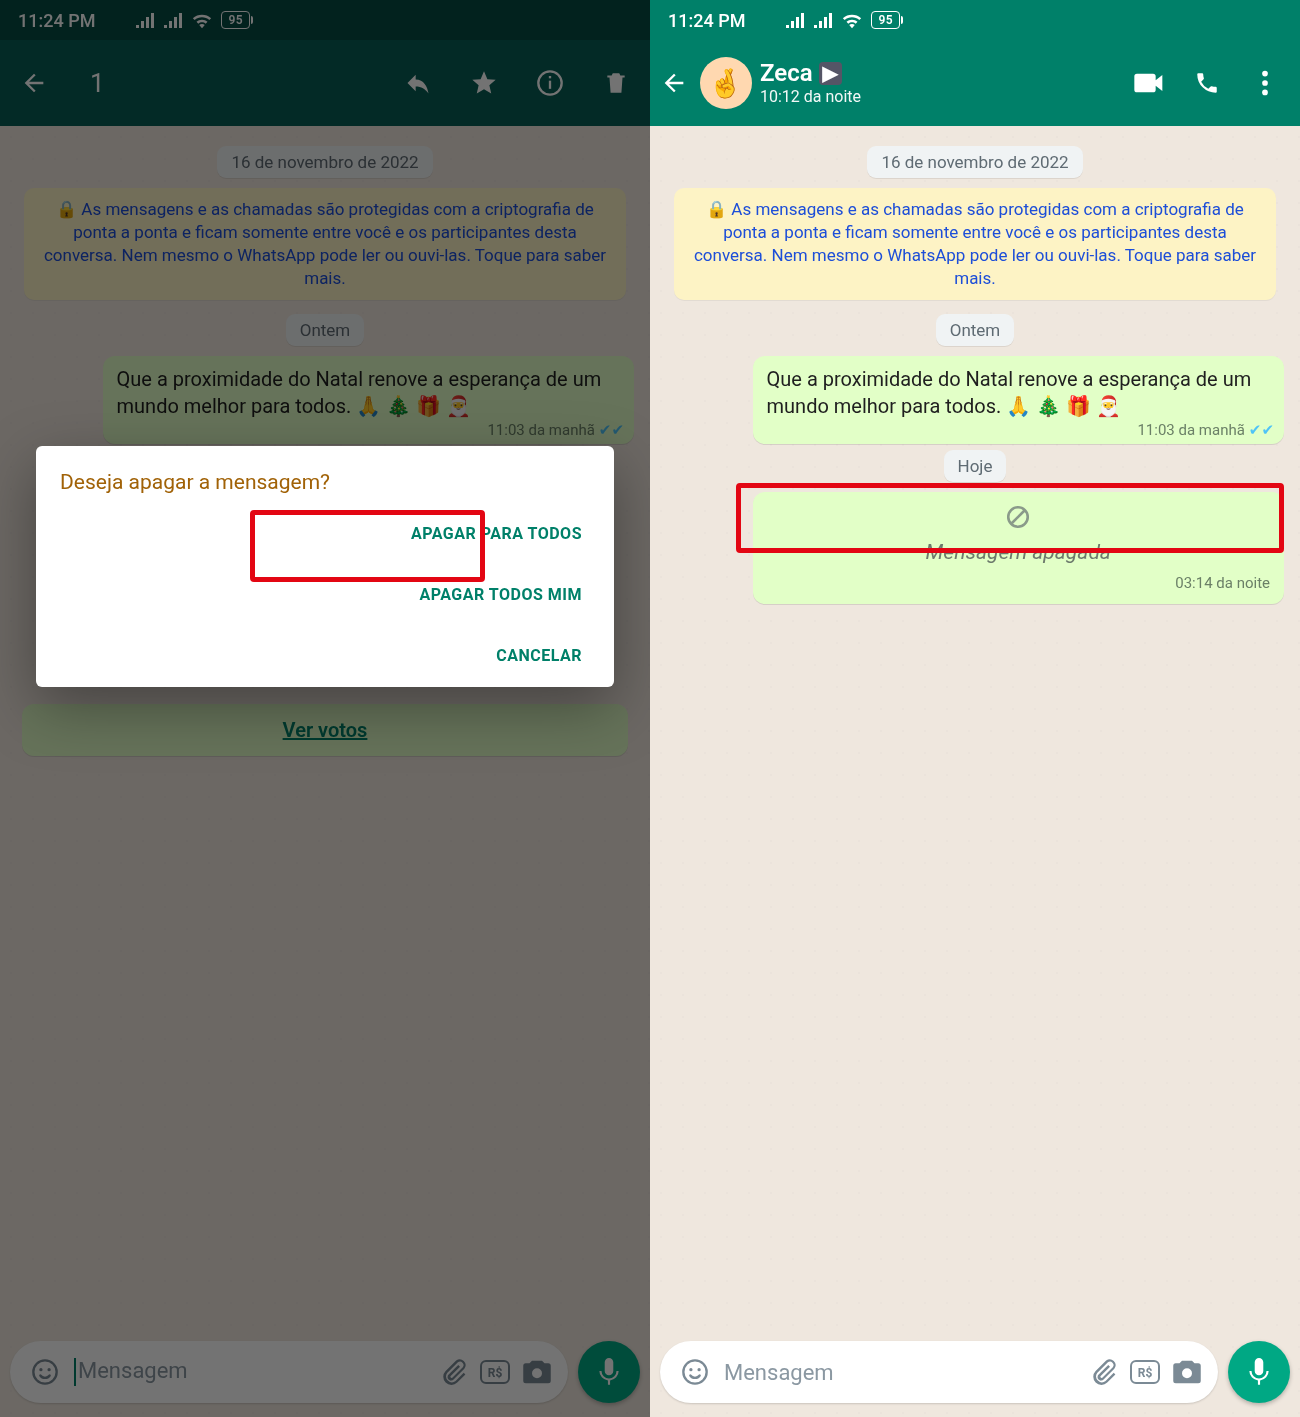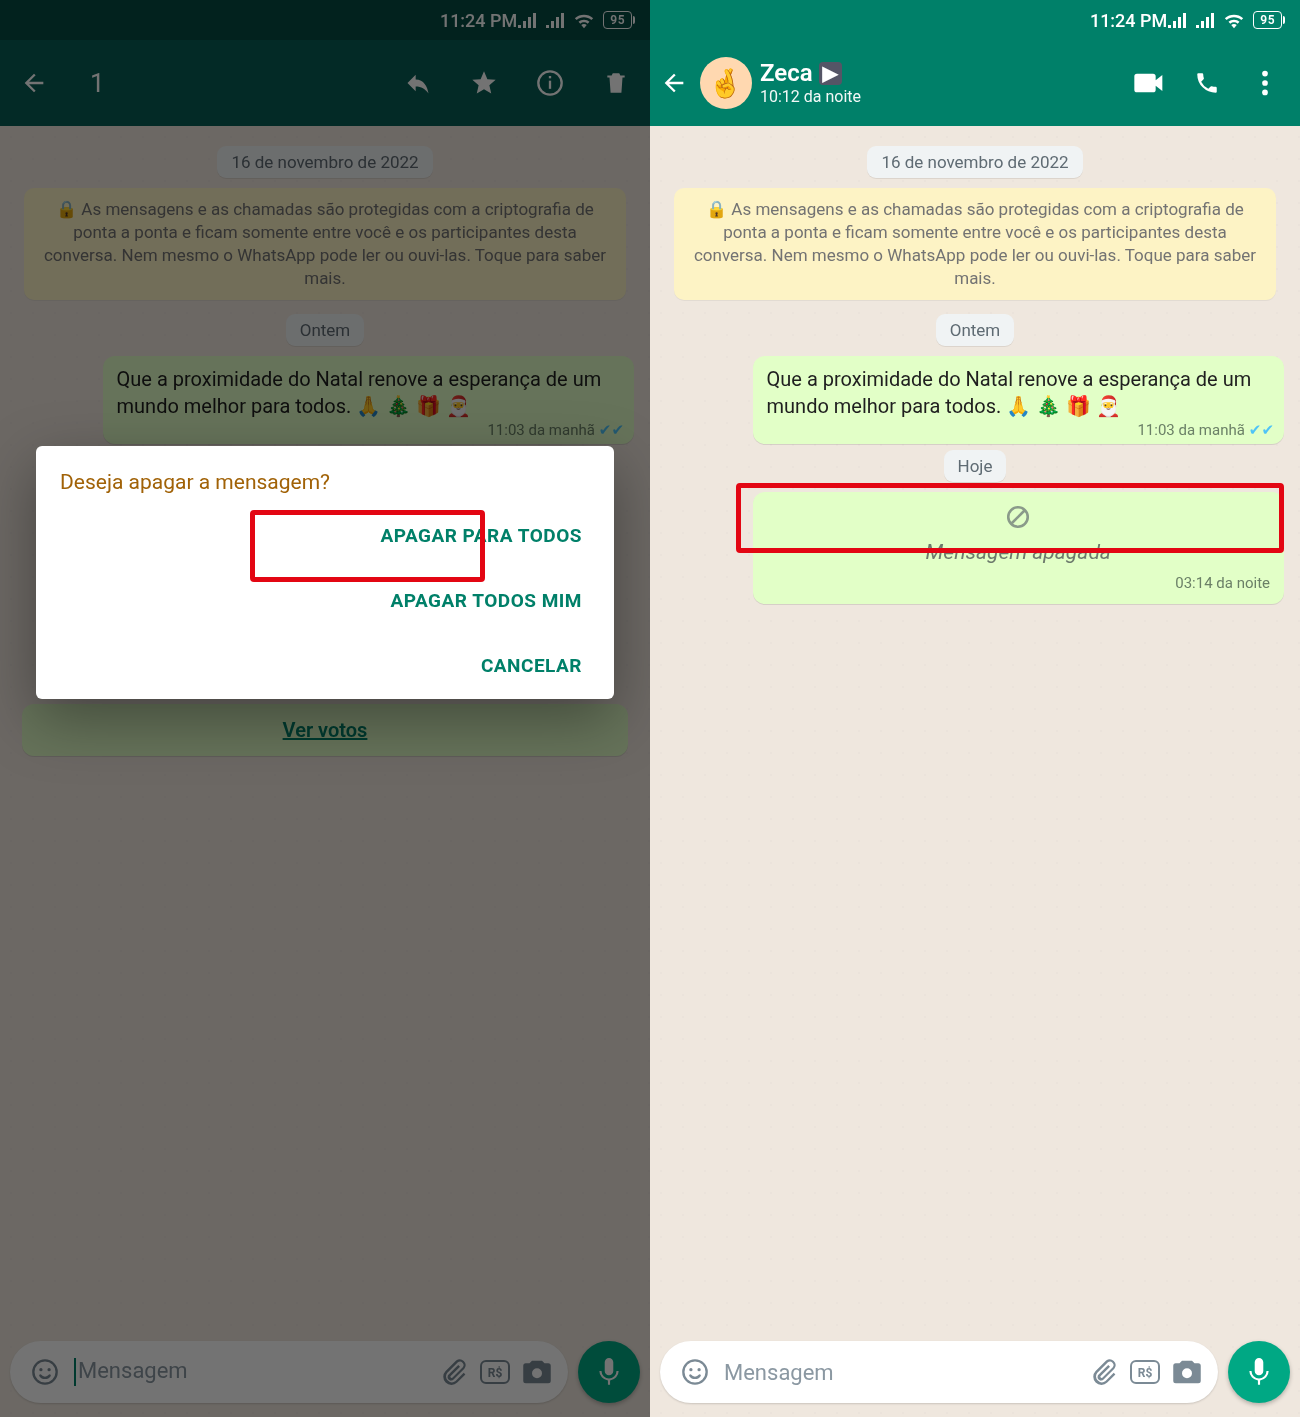--- a/index.html
+++ b/index.html
@@ -2,21 +2,21 @@
 <html><head>
 <meta charset="utf-8">
 <style>
   * { box-sizing: border-box; margin: 0; padding: 0; }
   html, body { width: 1300px; height: 1417px; font-family: -apple-system, Roboto, "Helvetica Neue", Arial, sans-serif; }
   body { display: flex; background: #222; }
 
   .phone { width: 650px; height: 1417px; position: relative; display: flex; flex-direction: column; overflow: hidden; }
 
   
-  .status-bar { height: 40px; display: flex; align-items: center; justify-content: flex-end; padding: 0 18px; color: #fff; font-size: 18px; font-weight: 500; }
+  .status-bar { height: 40px; display: flex; align-items: center; justify-content: flex-start; padding: 0 18px; color: #fff; font-size: 18px; font-weight: 500; gap: 40px; }
   .status-icons { display: flex; align-items: center; gap: 8px; }
   .status-icons svg { display: block; }
   .battery-box { border: 1.5px solid currentColor; border-radius: 4px; padding: 1px 6px; font-size: 12px; line-height: 14px; font-weight: 600; letter-spacing: 0.5px; position: relative; }
   .battery-box:after { content:""; position:absolute; right:-4px; top:4px; width:2px; height:8px; background:currentColor; border-radius:0 2px 2px 0;}
 
   
   .topbar-sel { background:#075e54; height:86px; display:flex; align-items:center; padding:0 14px; color:#fff; gap:26px; }
   .topbar-sel .count{ font-size:26px; flex:1; padding-left:10px;}
   .topbar-sel .iconbtn{ width:40px; display:flex; justify-content:center;}
 
@@ -25,21 +25,21 @@
   .topbar-chat .back{width:36px; display:flex; justify-content:center;}
   .avatar{width:52px;height:52px;border-radius:50%;background:#ffd8b0;display:flex;align-items:center;justify-content:center;font-size:28px;}
   .namecol{flex:1; display:flex; flex-direction:column; line-height:1.15;}
   .namecol .name{font-size:24px; font-weight:600; display:flex; align-items:center; gap:6px;}
   .namecol .sub{font-size:16px; opacity:.95;}
   .topbar-chat .iconbtn{width:50px;display:flex;justify-content:center;}
 
   
   .chat-area{ flex:1; background:#efe7de; background-image: radial-gradient(rgba(0,0,0,0.015) 1px, transparent 1px); background-size: 22px 22px; overflow:hidden; padding:14px 16px; position:relative;}
   .date-chip{ margin:6px auto 10px; background:#f0f3f4; color:#5f6b73; font-size:17px; padding:6px 14px; border-radius:9px; width:fit-content; box-shadow:0 1px 0 rgba(0,0,0,.08);}
-  .enc-note{ background:#fdf3c5; color:#737373; font-size:17px; line-height:1.35; padding:10px 16px; border-radius:10px; text-align:center; margin:0 8px 14px; box-shadow:0 1px 0 rgba(0,0,0,.05);}
+  .enc-note{ background:#fdf3c5; color:#1d4ed8; font-size:17px; line-height:1.35; padding:10px 16px; border-radius:10px; text-align:center; margin:0 8px 14px; box-shadow:0 1px 0 rgba(0,0,0,.05);}
   .enc-note .lock{margin-right:4px;}
 
   .bubble-out{ background:#e2ffc7; color:#1f1f1f; font-size:20px; line-height:1.35; padding:10px 14px 24px 14px; border-radius:12px; max-width:86%; margin-left:auto; position:relative; box-shadow:0 1px 0 rgba(0,0,0,.1);}
   .bubble-out .meta{ position:absolute; right:10px; bottom:4px; font-size:15px; color:#6b8067; display:flex; align-items:flex-end; gap:4px;}
   .ticks{color:#4fc3f7;}
 
   .bubble-deleted{ background:#e2ffc7; color:#6c7a6c; font-style:italic; font-size:21px; padding:12px 14px 12px 14px; border-radius:12px; max-width:86%; margin-left:auto; position:relative; box-shadow:0 1px 0 rgba(0,0,0,.1); display:flex; align-items:center; gap:10px;}
   .bubble-deleted .meta{ font-style:normal; font-size:15px; color:#6b8067; margin-left:auto; padding-left:12px;}
 
   .poll-votes{ background:#e2ffc7; color:#008069; font-weight:600; font-size:20px; text-align:center; padding:14px 0; border-radius:12px; margin:10px 6px 0 6px; box-shadow:0 1px 0 rgba(0,0,0,.1);text-decoration:underline;}
@@ -50,21 +50,21 @@
   .input-box .ph{ flex:1; font-size:22px; color:#8b98a2; padding-left:8px;}
   .input-box .cursor{ display:inline-block; width:2px; height:28px; background:#008069; vertical-align:middle; margin-right:2px;}
   .input-box .ibtn{ width:42px; display:flex; justify-content:center; color:#7b8a95;}
   .mic-btn{ width:62px; height:62px; border-radius:50%; background:#00a884; display:flex; align-items:center; justify-content:center; color:#fff; box-shadow:0 2px 4px rgba(0,0,0,.25);}
 
   
   .dim{ position:absolute; inset:0; background:rgba(0,0,0,.55); }
   .dialog{ position:absolute; left:36px; right:36px; top:446px; background:#fff; border-radius:6px; box-shadow:0 20px 60px rgba(0,0,0,.35); padding:24px 24px 18px;}
   .dialog .title{ color:#a16207; font-size:21px; margin-bottom:26px;}
   .dialog .btns{ display:flex; flex-direction:column; align-items:flex-end; gap:34px;}
-  .dialog .dbtn{ color:#008069; font-weight:700; font-size:19px; letter-spacing:.5px; padding:4px 8px;}
+  .dialog .dbtn{ color:#008069; font-weight:700; font-size:16px; letter-spacing:.5px; padding:4px 8px;}
 
   
   .redbox{ position:absolute; border:5px solid #e30613; border-radius:4px; pointer-events:none;}
 
   svg{display:block;}
 </style>
 </head>
 <body>
 
 <div class="phone">

